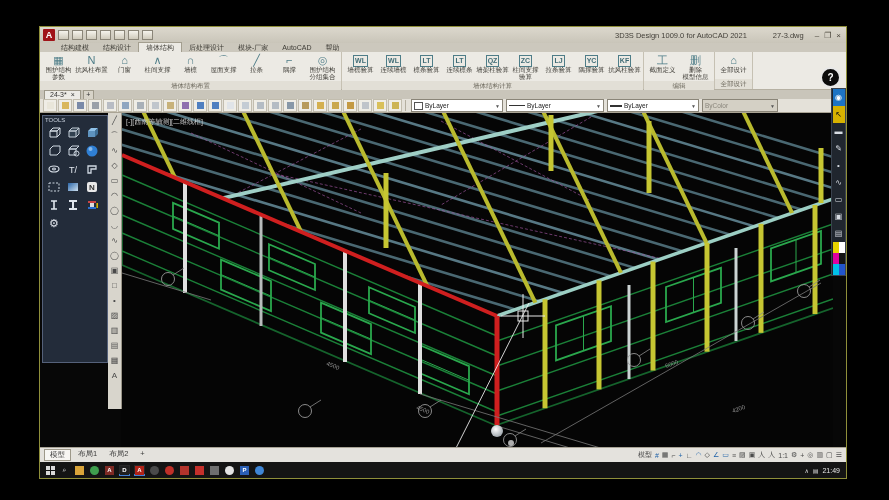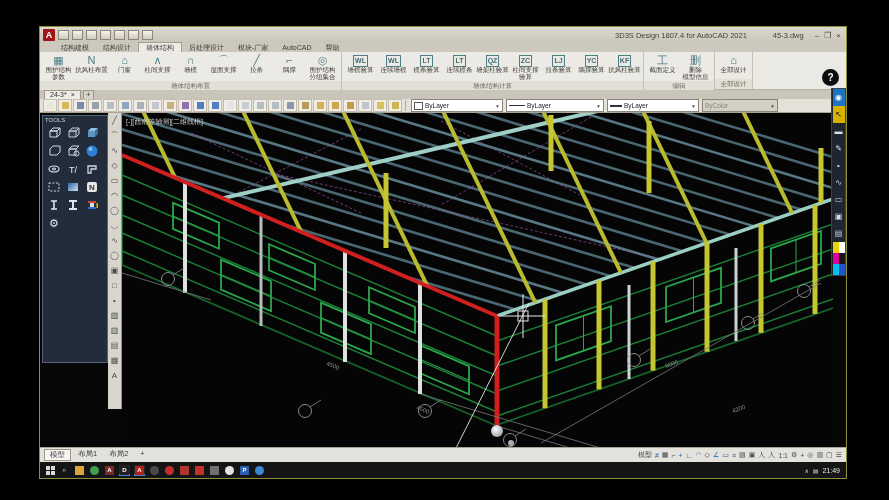--- a/index.html
+++ b/index.html
@@ -106,22 +106,22 @@
         <div class="qa" id="qa-icons">
             <span class="qaicon"></span>
             <span class="qaicon"></span>
             <span class="qaicon"></span>
             <span class="qaicon"></span>
             <span class="qaicon"></span>
             <span class="qaicon"></span>
             <span class="qaicon"></span>
           </div>
         <div class="titletext">
-          <span>3D3S Design 1807.4 for AutoCAD 2021</span>
-          <span>45-3.dwg</span>
+          <span>3D3S Design 1009.0 for AutoCAD 2021</span>
+          <span>27-3.dwg</span>
         </div>
         <div class="winbtns">
           <span>–</span>
           <span>❐</span>
           <span>×</span>
         </div>
       </div>
 
       <div class="menurow" id="menu-tabs">
           <span class="mtab">结构建模</span>

